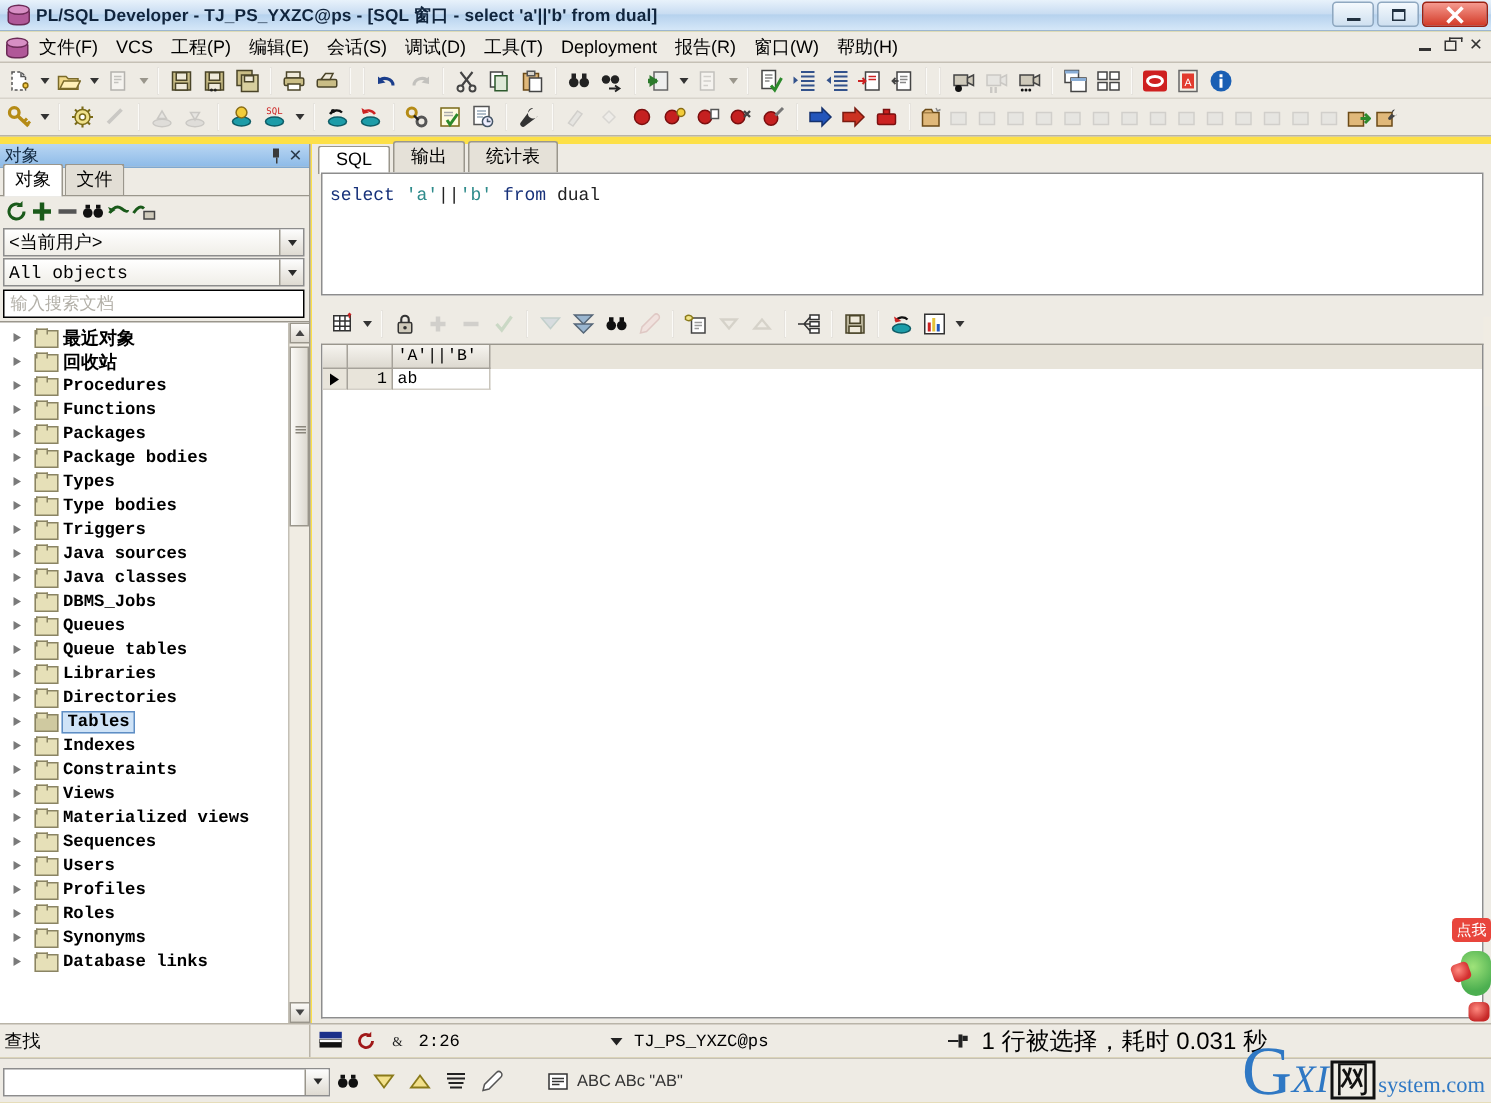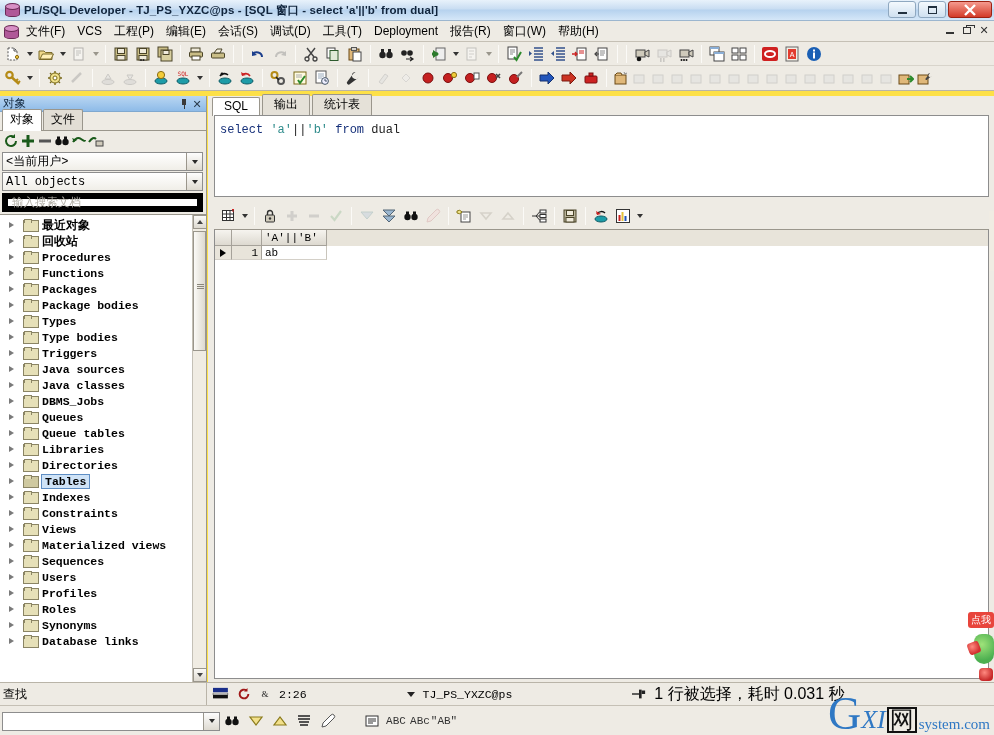--- a/index.html
+++ b/index.html
@@ -143,21 +143,21 @@
   }
   .combo .cval { flex: 1; white-space: nowrap; overflow: hidden; }
   .combo .cbtn {
     width: 16px; height: 17px; background: linear-gradient(to bottom,#fdfdfd,#dedad1);
     border-left: 1px solid #9a968c; display:flex; align-items:center; justify-content:center;
   }
   .combo .cbtn span { border-left: 3.5px solid transparent; border-right: 3.5px solid transparent; border-top: 4px solid #2a2a2a; }
 
   .searchbox {
     height: 19px; margin: 2px 3px 2px 2px;
-    background: #fff; border: 6px solid #000000;
+    background: #fff; border: 1px solid #000000;
     display: flex; align-items: center; padding-left: 4px;
     font-size: 11.5px; color: #b3b0a8;
     font-family: "Liberation Sans", sans-serif;
   }
 
   .tree {
     flex: 1; background: #ffffff; border-top: 1px solid #9a968c;
     overflow: hidden; position: relative; font-weight: bold;
   }
   .tree-inner { position: absolute; left:0; top:0; right: 14px; bottom: 0; padding-top: 2px; }
@@ -286,21 +286,21 @@
   .find-strip { position: absolute; left:0; top: 0; right: 0; height: 30px; display: flex; align-items: center; padding-left: 2px; }
   .find-combo {
     width: 218px; height: 19px;
     background: #ffffff; border: 1px solid #8d8d8d;
     display: flex; align-items: center;
   }
   .find-combo .fc-val { flex: 1; padding-left: 4px; font-size: 12px; }
   .find-combo .fc-btn { width: 16px; height: 17px; background: linear-gradient(to bottom,#fdfdfd,#dedad1); border-left:1px solid #9a968c; display:flex;align-items:center;justify-content:center; }
   .find-combo .fc-btn span { border-left: 3.5px solid transparent; border-right: 3.5px solid transparent; border-top: 4px solid #2a2a2a; }
   .fbtn { width: 24px; height: 22px; display:flex; align-items:center; justify-content:center; flex:none; }
-  .flabel { font-size: 11px; font-family: Liberation Mono, monospace; color: #333; }
+  .flabel { font-size: 11px; font-family: Liberation Sans, sans-serif; color: #333; }
   .find-caption {
     position: absolute; left: 3px; bottom: 32px; font-size: 12px; color: #000;
     font-family: "Liberation Sans", sans-serif;
   }
 
   
   .watermark {
     position: absolute; right: 4px; bottom: 2px;
     display: flex; align-items: flex-end; pointer-events: none;
   }

